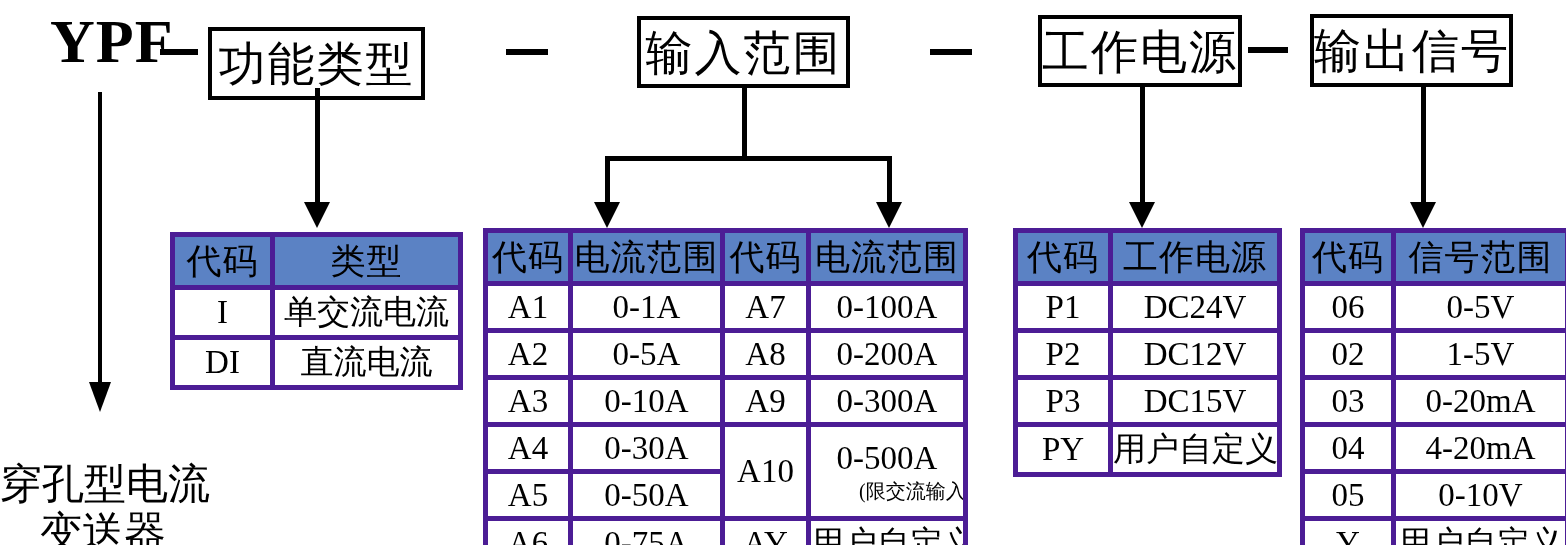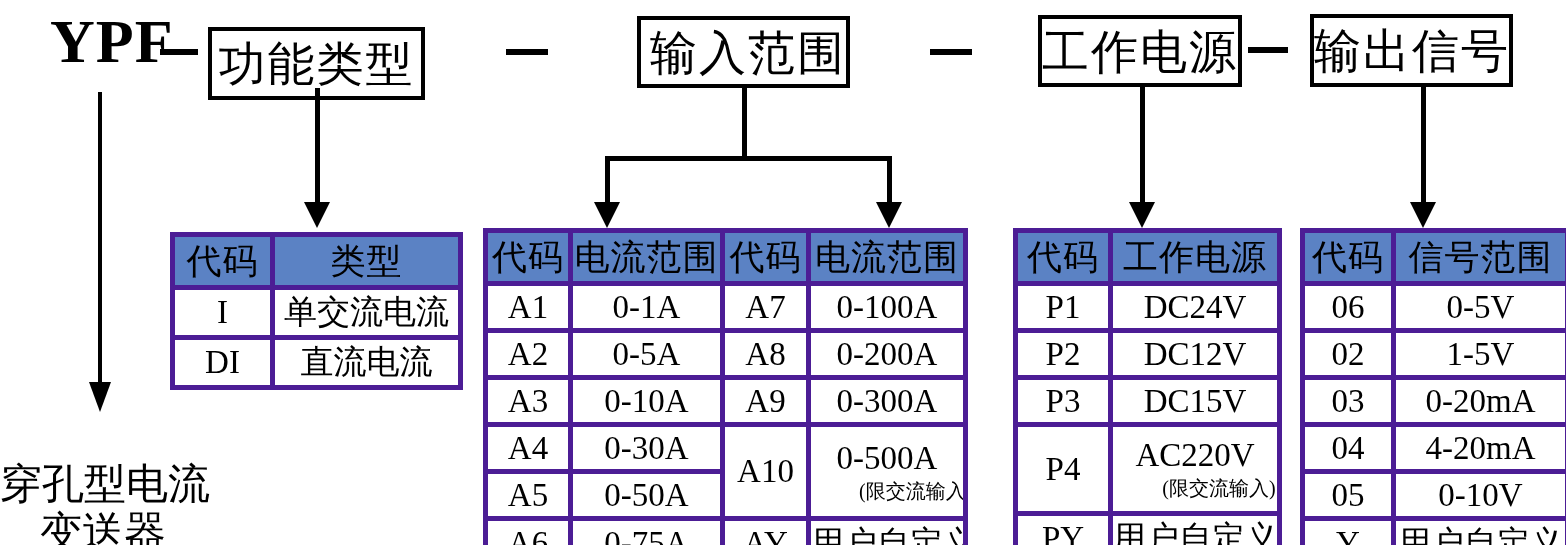--- a/index.html
+++ b/index.html
@@ -58,21 +58,21 @@
 <div class="canvas">
 
   <div class="ypf">YPF</div>
 
   <div class="dash" style="left:160px; top:49px; width:38px;"></div>
   <div class="dash" style="left:506px; top:49px; width:42px;"></div>
   <div class="dash" style="left:930px; top:49px; width:42px;"></div>
   <div class="dash" style="left:1248px; top:47px; width:40px;"></div>
 
   <div class="segbox" style="left:208px; top:15px; width:209px; height:65px;margin-top:12px;">功能类型</div>
-  <div class="segbox" style="left:637px; top:16px; width:205px; height:64px;text-align:right;">输入范围</div>
+  <div class="segbox" style="left:637px; top:16px; width:205px; height:64px;">输入范围</div>
   <div class="segbox" style="left:1038px; top:15px; width:196px; height:64px;">工作电源</div>
   <div class="segbox" style="left:1310px; top:14px; width:195px; height:65px;">输出信号</div>
 
   <div class="vline" style="left:98px; top:92px; width:4px; height:290px;"></div>
   <div class="ahead-small" style="left:89px; top:382px;"></div>
 
   <div class="vline" style="left:315px; top:88px; width:5px; height:116px;"></div>
   <div class="ahead" style="left:304px; top:202px;"></div>
 
   <div class="vline" style="left:742px; top:84px; width:5px; height:77px;"></div>
@@ -184,27 +184,20 @@
     </tr>
     <tr>
       <td>P2</td>
       <td>DC12V</td>
     </tr>
     <tr>
       <td>P3</td>
       <td>DC15V</td>
     </tr>
     <tr>
-      <td style="height:84px">P4</td>
-      <td>
-        <span class="cell-main">AC220V</span>
-        <span class="cell-sub">(限交流输入)</span>
-      </td>
-    </tr>
-    <tr>
       <td>PY</td>
       <td>用户自定义</td>
     </tr>
   </tbody>
     </table>
 
   <table class="lut" style="left:1300px; top:228px; width:265px;">
     <colgroup>
         <col style="width:91px">
         <col style="width:174px">

